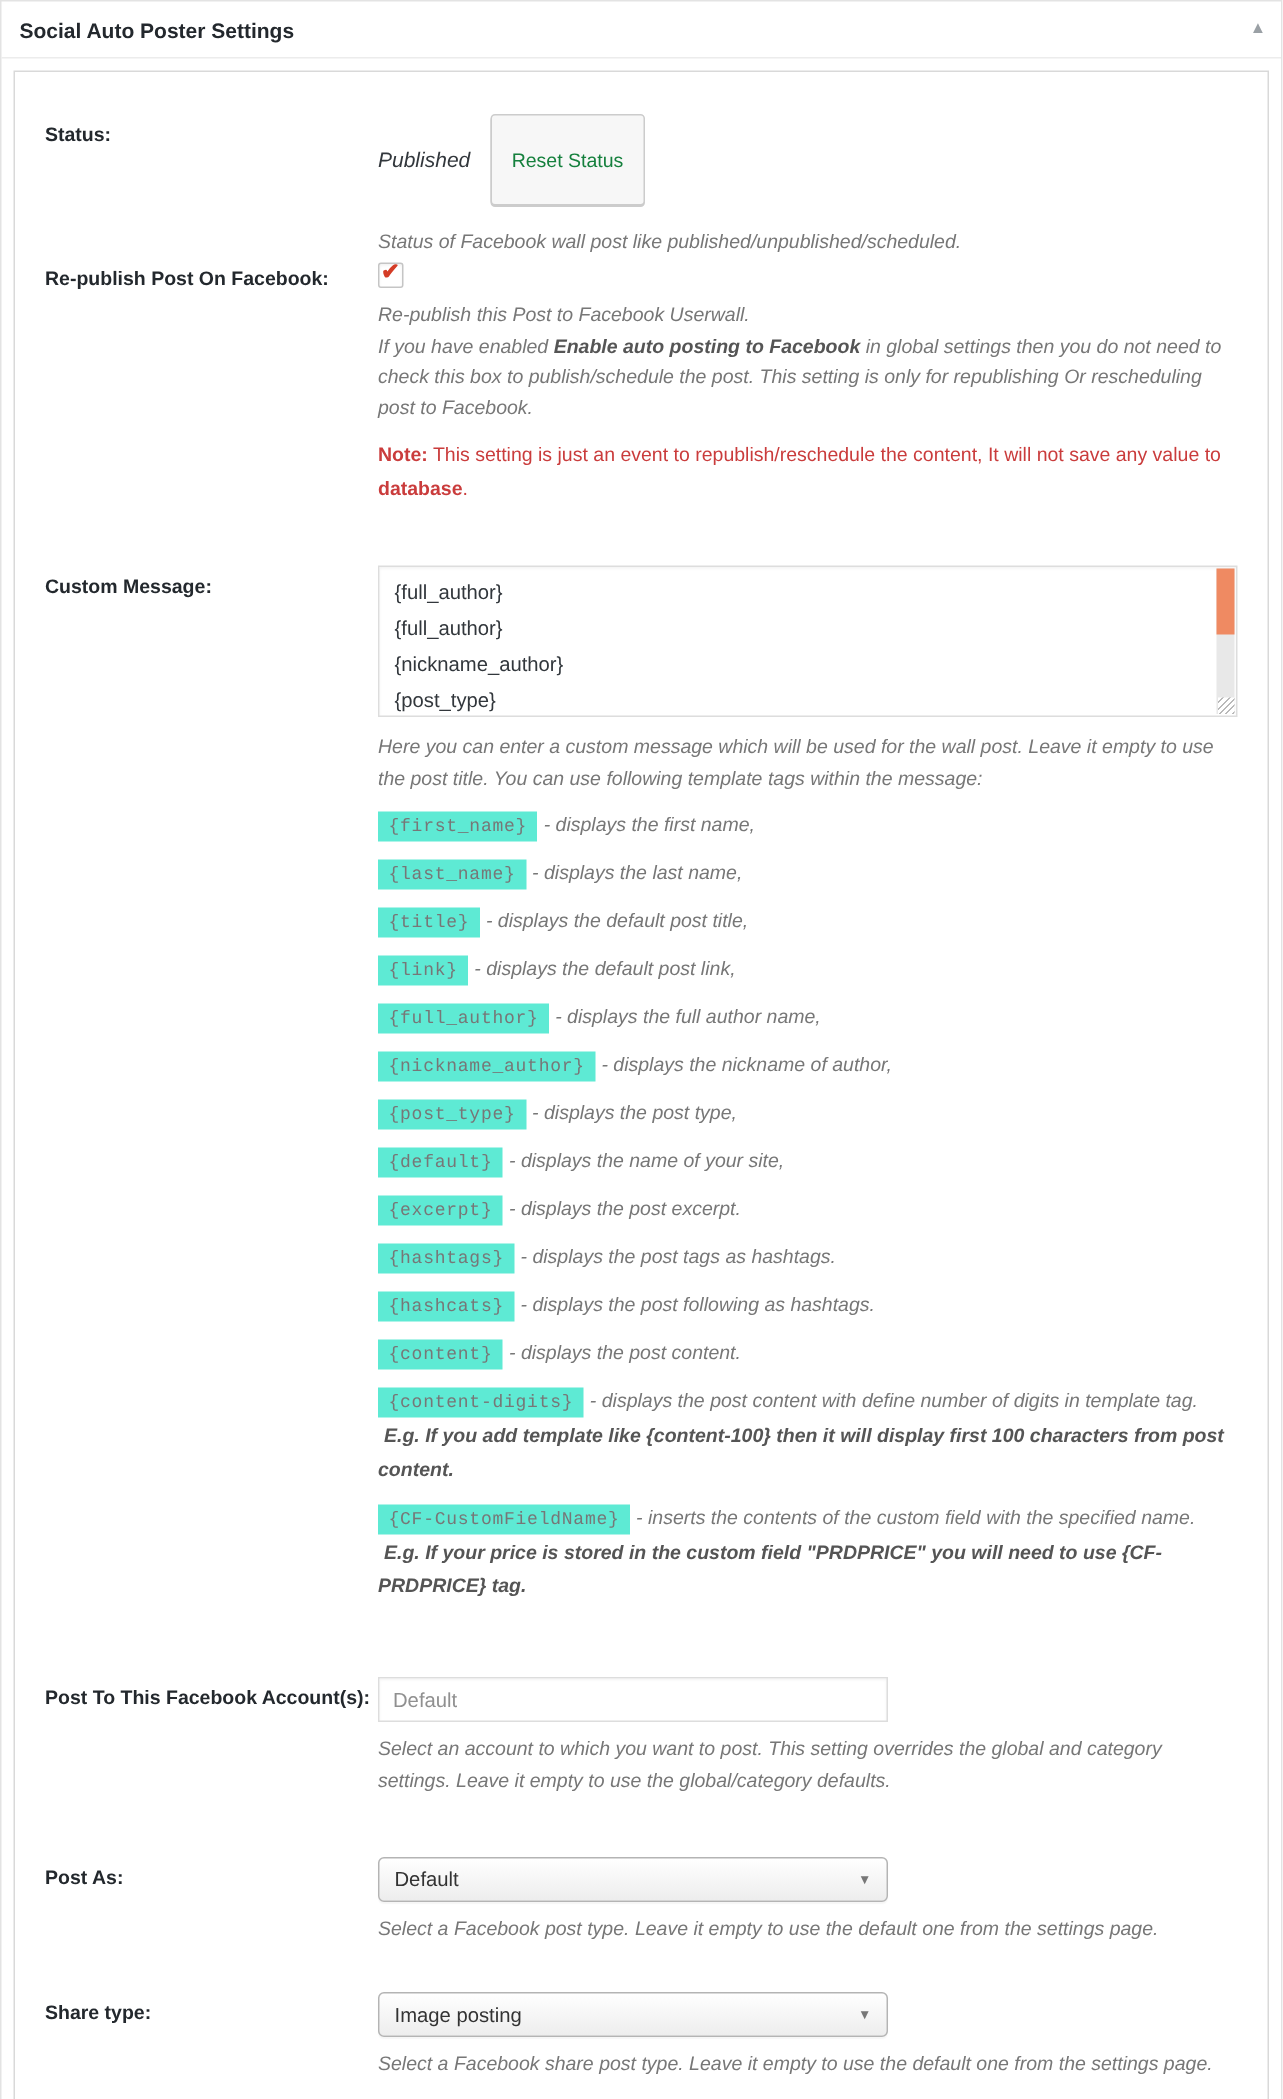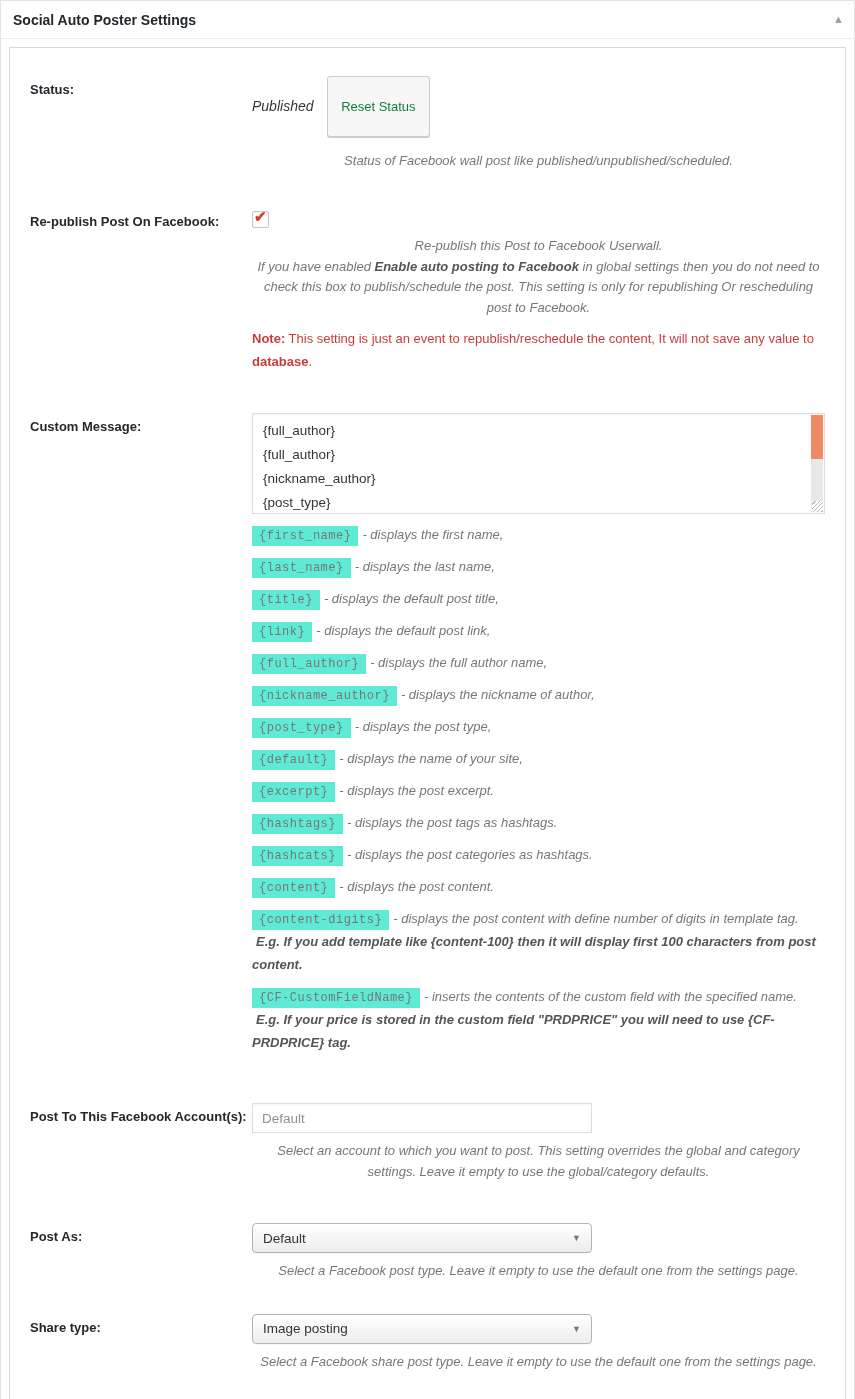--- a/index.html
+++ b/index.html
@@ -18,21 +18,21 @@
   .tab.active { background:#fff; border:1px solid #d9d9d9; border-bottom:1px solid #fff;
                 color:#32373c; border-radius:2px 2px 0 0; }
   .tab.inactive { color:#0073aa; border:1px solid transparent; }
 
   .tab-panel { border:1px solid #d9d9d9; background:#fff; padding:28px 20px 34px 20px; }
 
   .form-row { display:flex; }
   .row-label { width:222px; flex-shrink:0; font-weight:700; color:#23282d; padding-top:5px; line-height:1.45; }
   .row-field { flex:1; min-width:0; }
 
-  .desc { color:#777; font-style:italic; line-height:1.6;text-align:center; }
+  .desc { color:#777; font-style:italic; line-height:1.6; }
   .desc b, .desc-b { color:#555; font-weight:700; }
   .note { color:#ca3c3c; line-height:1.75; margin-top:9px; }
   .note .note-lbl { font-weight:700; }
   .note b { font-weight:700; }
 
   .wp-btn { display:inline-block; background:#f7f7f7; border:1px solid #ccc; border-radius:3px;
             padding:22px 13px; font-size:13px; color:#15803d; cursor:pointer; box-shadow:0 1px 0 #ccc;
             font-family:"Liberation Sans", sans-serif; }
   .inline-val { font-size:14px; color:#32373c; margin-right:10px;font-style:italic; }
 
@@ -58,21 +58,21 @@
 
   .text-input { width:340px; height:30px; border:1px solid #ddd; padding:4px 9px; font-size:13.5px;
                 color:#909090; background:#fff; font-family:"Liberation Sans", sans-serif;
                 box-shadow:inset 0 1px 2px rgba(0,0,0,.05); }
   .wpsel { width:340px; height:30px; border:1px solid #b4b4b4; border-radius:4px; cursor:pointer;
            background:linear-gradient(#ffffff, #ededed); display:flex; align-items:center;
            justify-content:space-between; padding:0 10px; color:#333; font-size:13.5px;
            box-shadow:0 1px 1px rgba(0,0,0,.04); }
   .sel-arrow { color:#777; font-size:9px; }
 
-  .mb36 { margin-bottom:36px; } .mb40 { margin-bottom:40px; } .mb30 { margin-bottom:40px; }
+  .mb36 { } .mb40 { margin-bottom:40px; } .mb30 { margin-bottom:40px; }
   .mb32 { margin-bottom:32px; } .mb38 { margin-bottom:38px; }
   .mt8 { margin-top:8px; } .mt14 { margin-top:14px; }
 </style>
 </head>
 <body>
 
 <div class="postbox">
   <div class="postbox-header">
     <span class="postbox-title">Social Auto Poster Settings</span>
     <button class="toggle-btn">
@@ -119,32 +119,33 @@
               <div>{nickname_author}</div>
               <div>{post_type}</div>
             </div>
             <div class="scroll-track">
               <div class="scroll-thumb"></div>
             </div>
             <div class="resize-grip"></div>
           </div>
 
           <div class="tag-help">
+            <div class="desc tag-intro">Here you can enter a custom message which will be used for the wall post. Leave it empty to use the post title. You can use following template tags within the message:</div>
 
             <div class="tag-line"><code>{first_name}</code><span class="tg">- displays the first name,</span></div>
             <div class="tag-line"><code>{last_name}</code><span class="tg">- displays the last name,</span></div>
             <div class="tag-line"><code>{title}</code><span class="tg">- displays the default post title,</span></div>
             <div class="tag-line"><code>{link}</code><span class="tg">- displays the default post link,</span></div>
             <div class="tag-line"><code>{full_author}</code><span class="tg">- displays the full author name,</span></div>
             <div class="tag-line"><code>{nickname_author}</code><span class="tg">- displays the nickname of author,</span></div>
             <div class="tag-line"><code>{post_type}</code><span class="tg">- displays the post type,</span></div>
             <div class="tag-line"><code>{default}</code><span class="tg">- displays the name of your site,</span></div>
             <div class="tag-line"><code>{excerpt}</code><span class="tg">- displays the post excerpt.</span></div>
             <div class="tag-line"><code>{hashtags}</code><span class="tg">- displays the post tags as hashtags.</span></div>
-            <div class="tag-line"><code>{hashcats}</code><span class="tg">- displays the post categories as hashtags.</span></div>
+            <div class="tag-line"><code>{hashcats}</code><span class="tg">- displays the post following as hashtags.</span></div>
             <div class="tag-line"><code>{content}</code><span class="tg">- displays the post content.</span></div>
             <div class="tag-line"><code>{content-digits}</code><span class="tg">- displays the post content with define number of digits in template tag. </span><span class="tg tg-b">E.g. If you add template like {content-100} then it will display first 100 characters from post content.</span></div>
             <div class="tag-line"><code>{CF-CustomFieldName}</code><span class="tg">- inserts the contents of the custom field with the specified name. </span><span class="tg tg-b">E.g. If your price is stored in the custom field "PRDPRICE" you will need to use {CF-PRDPRICE} tag.</span></div>
           </div>
         </div>
       </div>
 
       <div class="form-row mb30">
         <div class="row-label">Post To This Facebook Account(s):</div>
         <div class="row-field">

